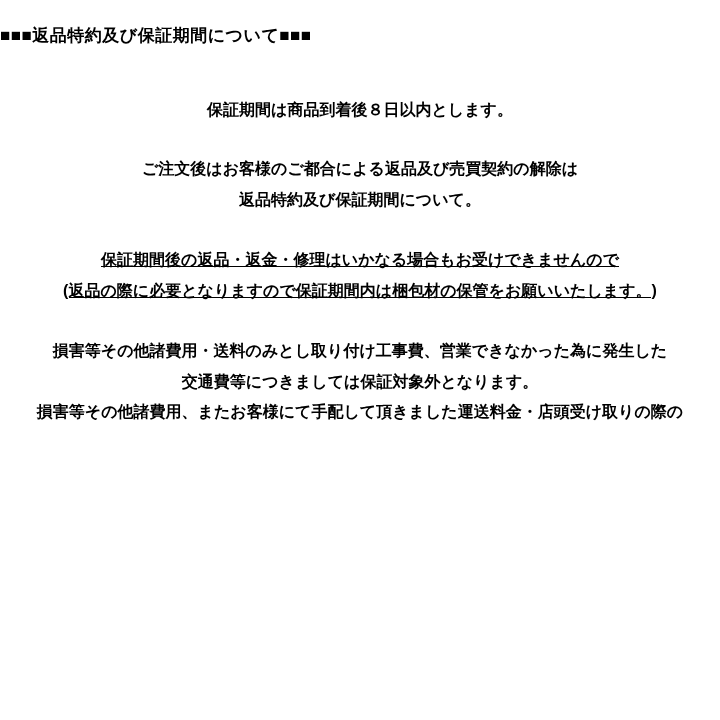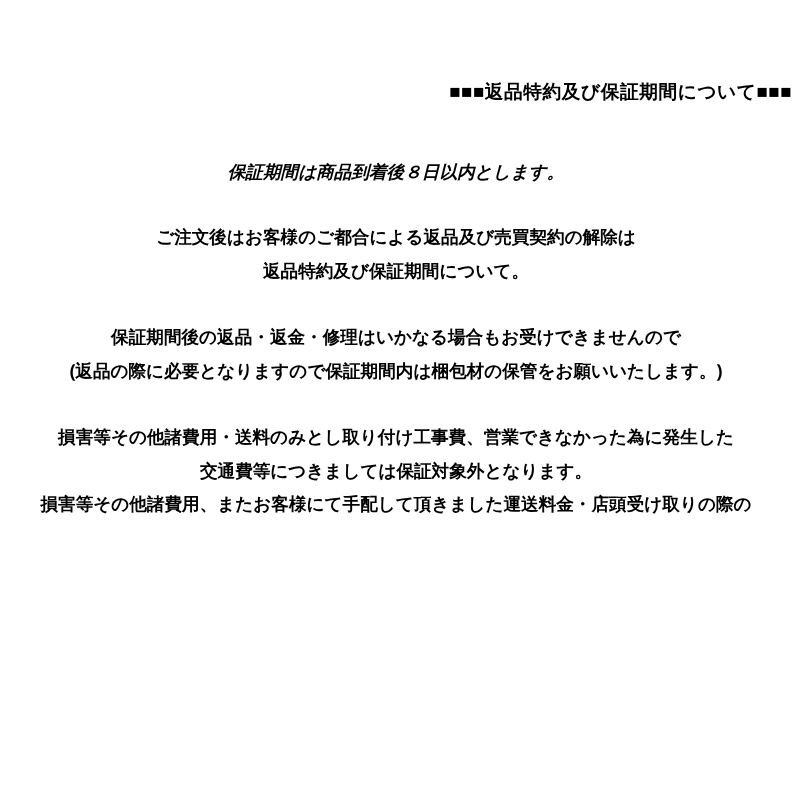--- a/index.html
+++ b/index.html
@@ -13,22 +13,22 @@
     font-family: "Liberation Sans", "DejaVu Sans", sans-serif;
     color: #000000;
     overflow: hidden;
   }
   .page {
     width: 720px;
     height: 720px;
     box-sizing: border-box;
     display: flex;
     flex-direction: column;
-    align-items: flex-end;
-    padding-top: 72px;
+    align-items: flex-start;
+    padding-top: 24px;
   }
   .heading {
     font-size: 17px;
     font-weight: bold;
     letter-spacing: 0.5px;
     text-align: center;
     margin-bottom: 46px;
     line-height: 1.4;
   }
   .block {
@@ -39,29 +39,29 @@
   .block:last-child {
     margin-bottom: 0;
   }
   .line {
     font-size: 16px;
     font-weight: bold;
     line-height: 1.95;
     text-align: center;
     white-space: nowrap;
   }
-  .block-warranty { margin-bottom: 28px; font-style: italic; }
+  .block-warranty { margin-bottom: 28px; }
   .block-cancel { margin-bottom: 30px; }
   .block-defect { margin-bottom: 30px; }
   .block-after { margin-bottom: 30px; }
   .block-scope { margin-bottom: 28px; }
   .block-consent { margin-bottom: 0; }
   .block-scope .line { line-height: 1.9; }
   .block-defect .line { line-height: 1.9; }
-  .block-after .line { line-height: 1.9; }
+  .block-after .line { line-height: 1.9; text-decoration: underline; }
 </style>
 </head>
 <body>
 
 <div class="page">
 
   <div class="heading">■■■返品特約及び保証期間について■■■</div>
 
   <div class="block block-warranty">
     <div class="line">保証期間は商品到着後８日以内とします。</div>

